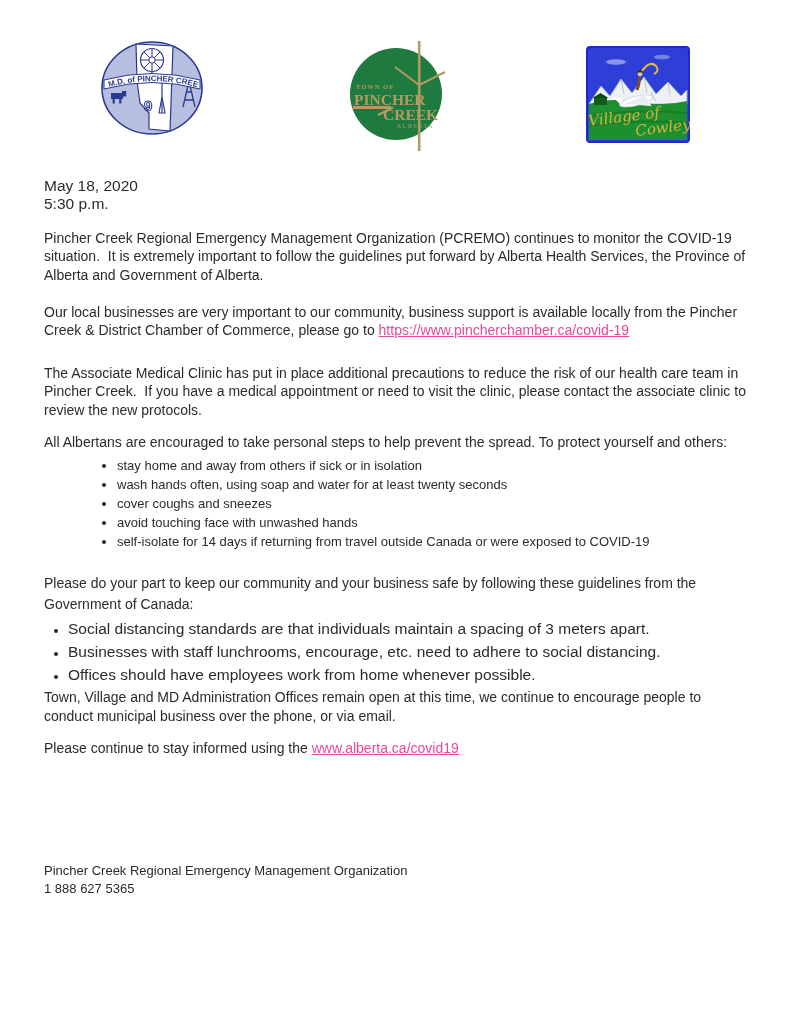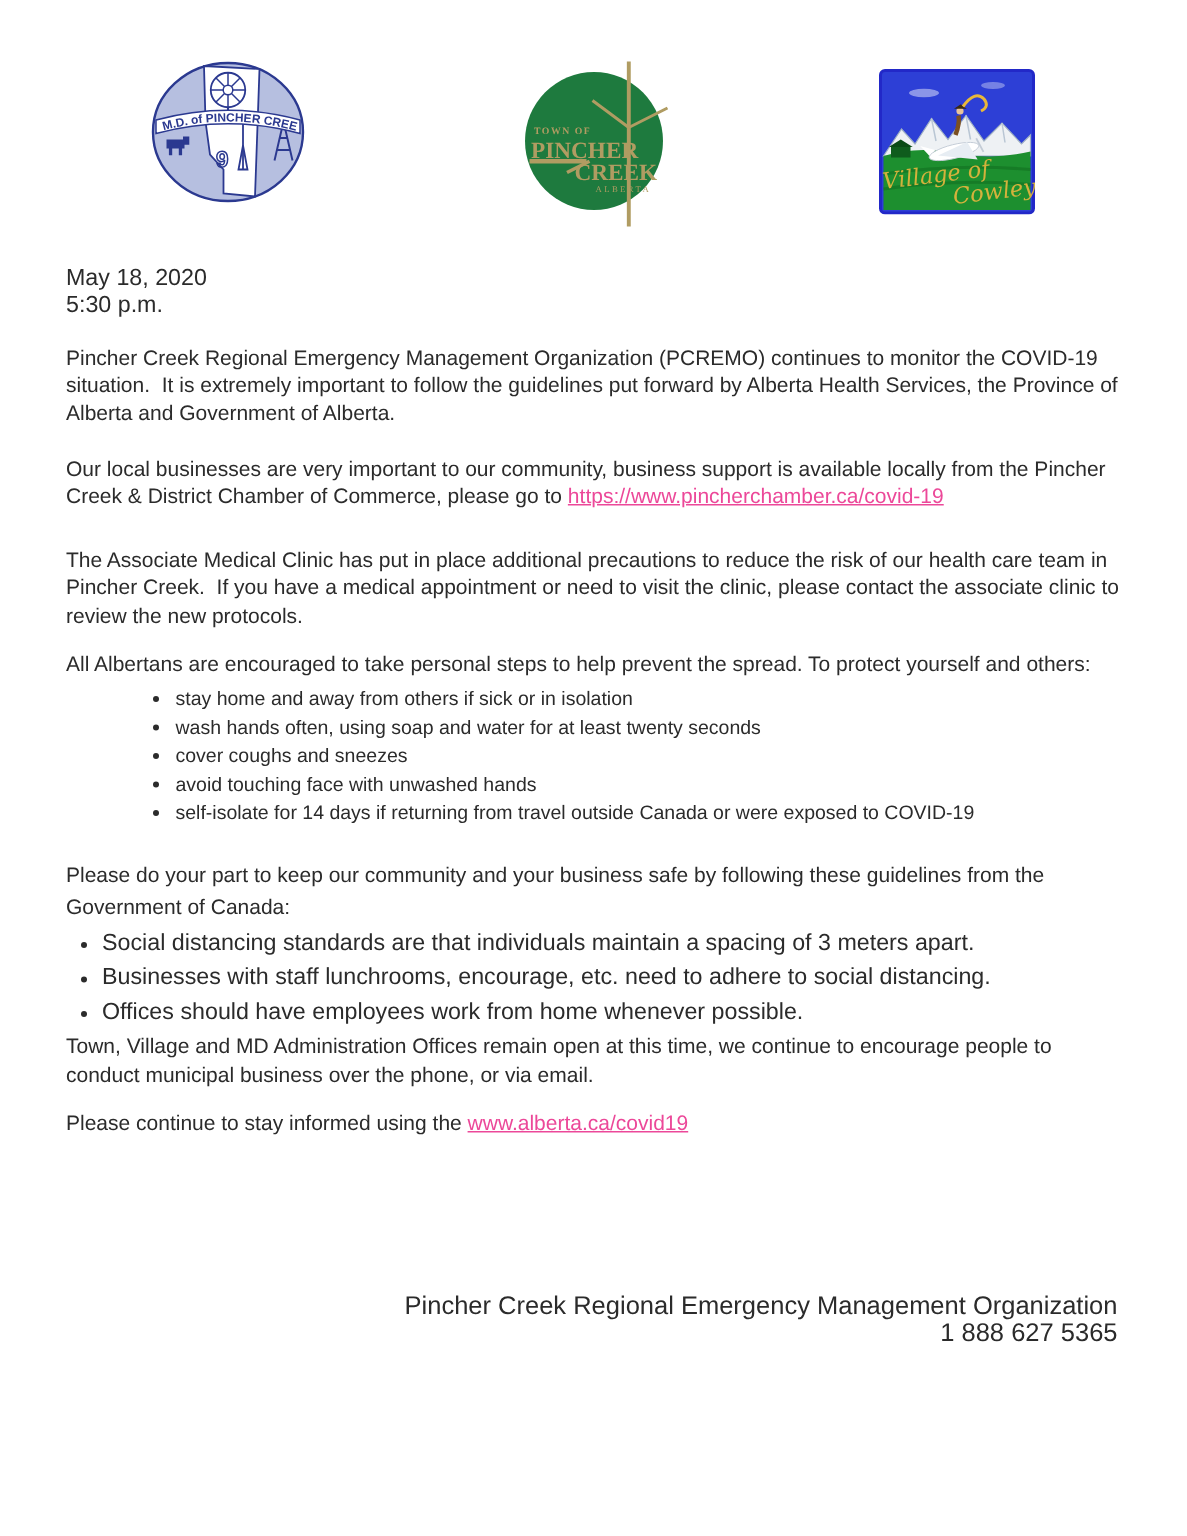--- a/index.html
+++ b/index.html
@@ -58,22 +58,21 @@
 
   a.doc-link {
     color: #ec4899;
     text-decoration: underline;
     cursor: pointer;
   }
 
   .footer {
     margin-top: 104px;
     padding-right: 4px;
-    text-align: right;
-    font-size: 17px;
+    font-size: 13px;
     line-height: 18.4px;
   }
 </style>
 </head>
 <body>
 
 <div class="page">
 
   <div class="header">
 

